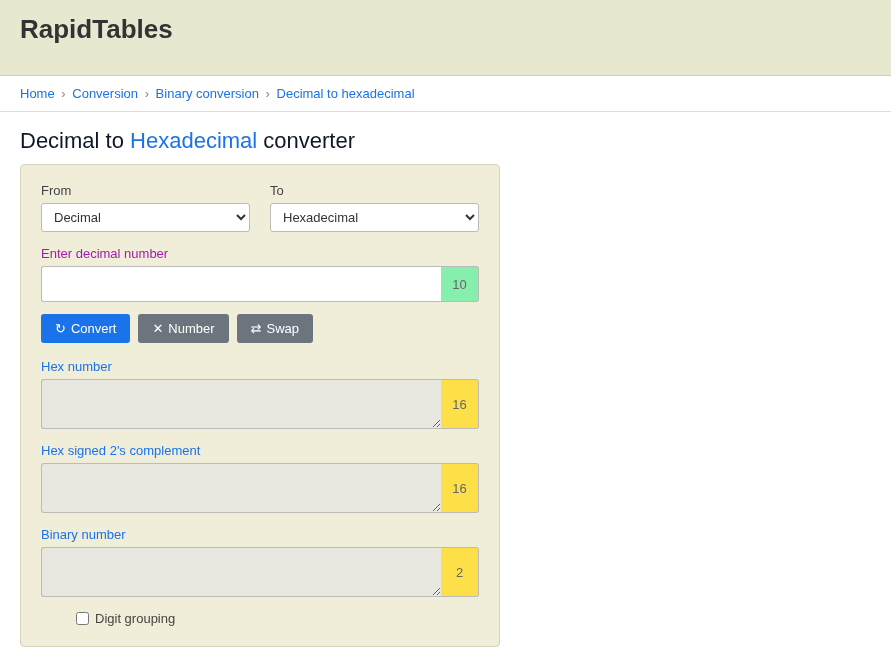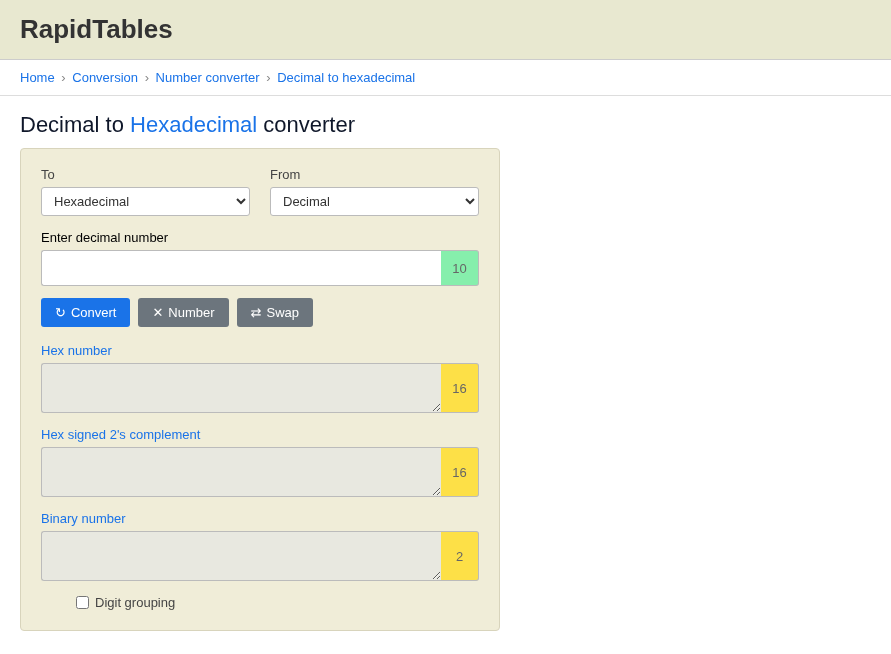--- a/index.html
+++ b/index.html
@@ -6,21 +6,21 @@
     body {
       font-family: Arial, sans-serif;
       font-size: 14px;
       background: #fff;
       color: #333;
     }
 
     
     .header {
       background: #e8e8d0;
-      padding: 14px 20px 14px 20px;
+      padding: 14px 20px 30px 20px;
       border-bottom: 1px solid #ccc;
     }
     .header-title {
       font-size: 26px;
       font-weight: bold;
       color: #333;
     }
 
     
     .breadcrumb {
@@ -81,21 +81,21 @@
       background: #fff;
       font-size: 13px;
       color: #333;
       cursor: pointer;
       appearance: auto;
     }
 
     
     .input-label {
       font-size: 13px;
-      color: #000000;
+      color: #a21caf;
       margin-bottom: 5px;
     }
     .input-with-base {
       display: flex;
       align-items: stretch;
       margin-bottom: 12px;
     }
     .input-with-base input[type="text"] {
       flex: 1;
       padding: 6px 8px;
@@ -228,47 +228,47 @@
 
 <div class="header">
   <span class="header-title">RapidTables</span>
 </div>
 
 <div class="breadcrumb">
   <a href="#">Home</a>
   <span> › </span>
   <a href="#">Conversion</a>
   <span> › </span>
-  <a href="#">Number converter</a>
+  <a href="#">Binary conversion</a>
   <span> › </span>
   <a href="#">Decimal to hexadecimal</a>
 </div>
 
 <div class="page-title">
   <span>Decimal to </span><span style="color:#1a73e8;">Hexadecimal</span><span> converter</span>
 </div>
 
 <div class="main-content">
   <div class="converter-box">
 
     <div class="from-to-row">
+      <div class="from-to-group">
+        <label>From</label>
+        <select>
+          <option>Decimal</option>
+          <option>Hexadecimal</option>
+          <option>Binary</option>
+          <option>Octal</option>
+        </select>
+      </div>
       <div class="from-to-group">
         <label>To</label>
         <select>
           <option>Hexadecimal</option>
           <option>Decimal</option>
-          <option>Binary</option>
-          <option>Octal</option>
-        </select>
-      </div>
-      <div class="from-to-group">
-        <label>From</label>
-        <select>
-          <option>Decimal</option>
-          <option>Hexadecimal</option>
           <option>Binary</option>
           <option>Octal</option>
         </select>
       </div>
     </div>
 
     <div class="input-label">Enter decimal number</div>
 
     <div class="input-with-base">
       <input type="text" value="" style="">

